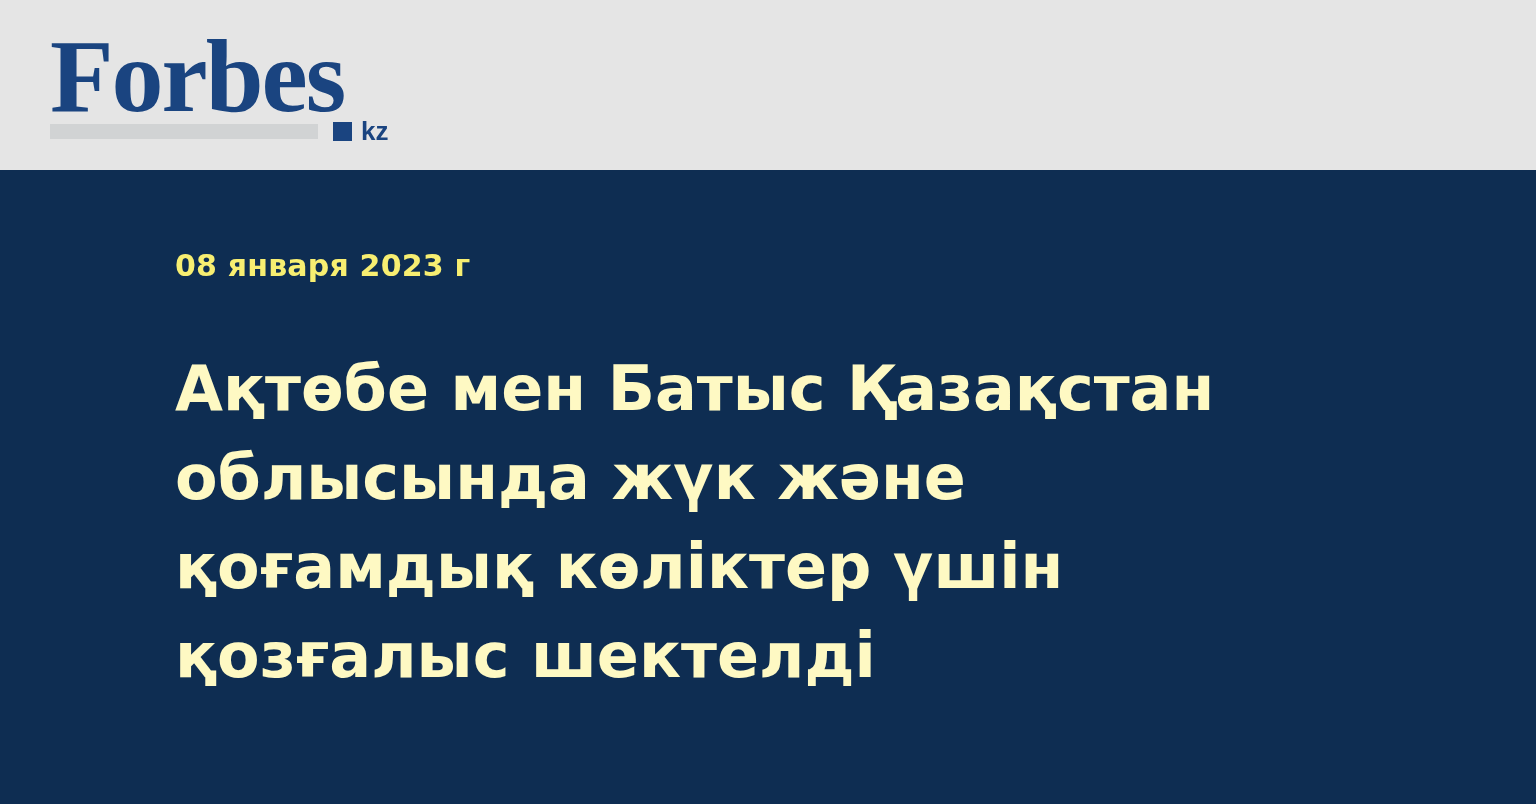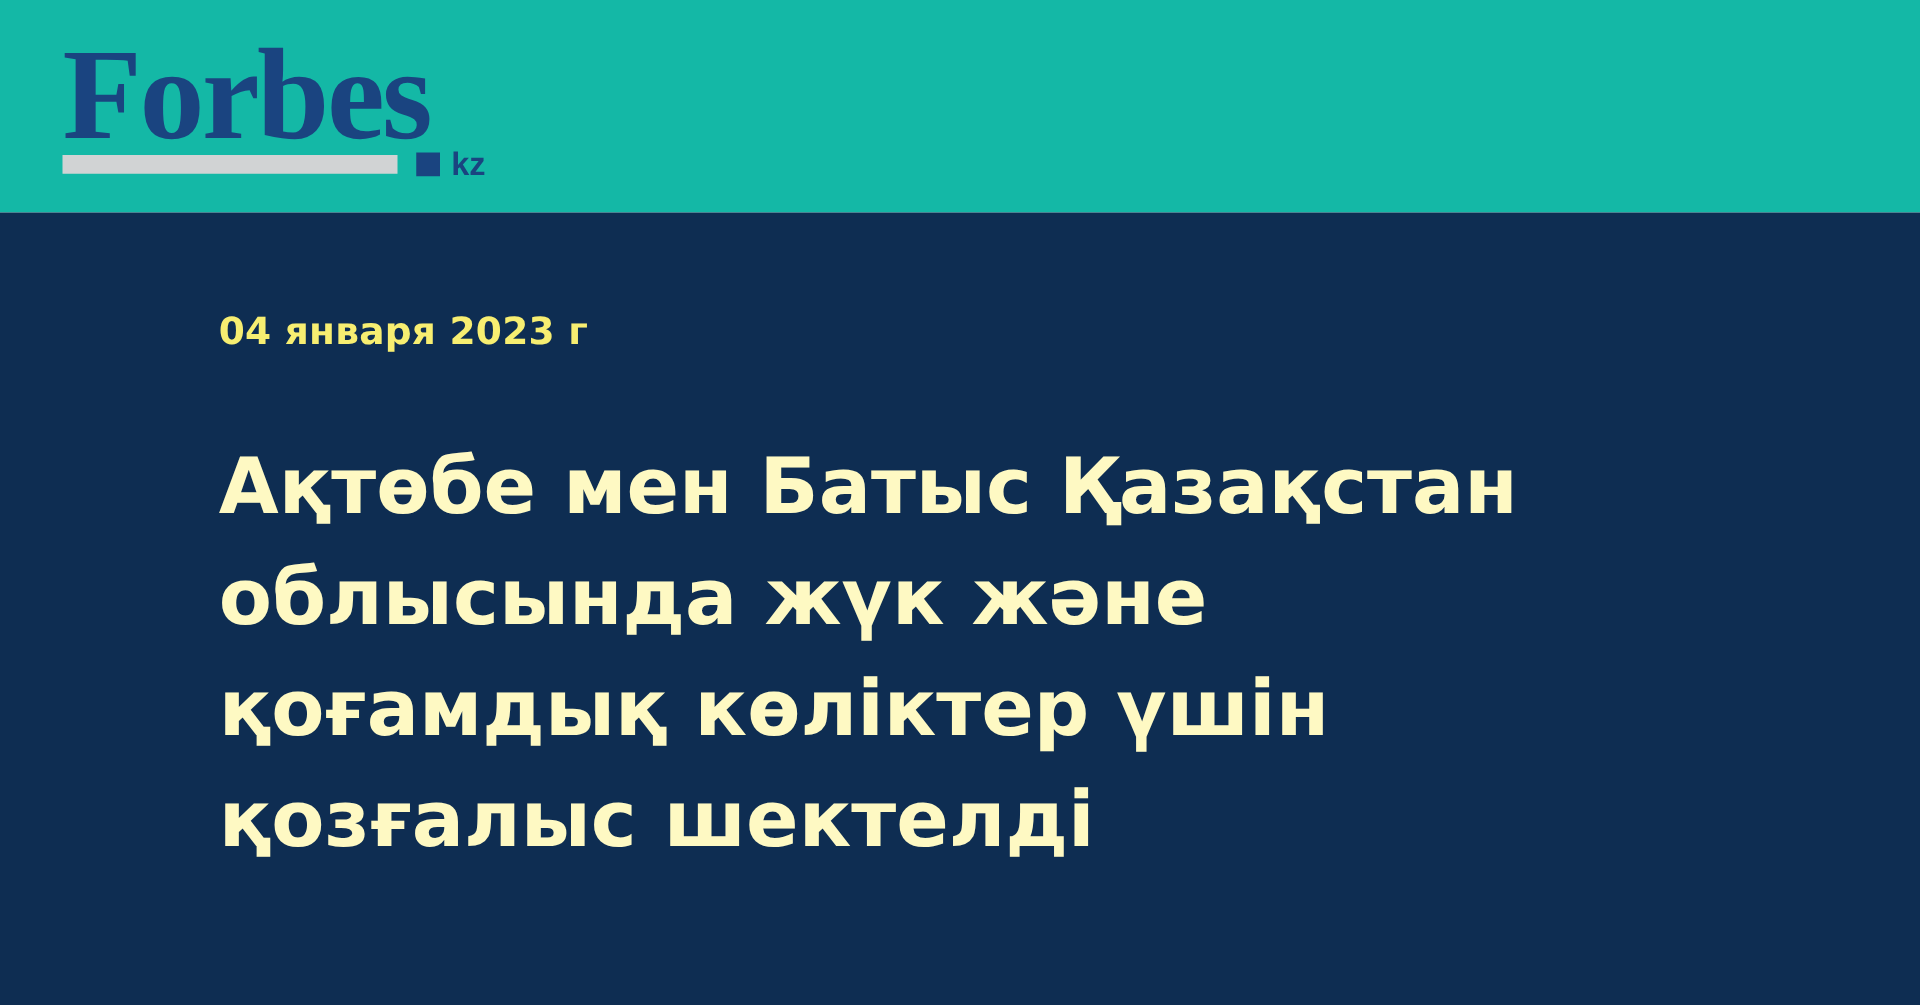--- a/index.html
+++ b/index.html
@@ -22,21 +22,21 @@
     background: #ffffff;
   }
 
   
   .header-band {
     position: absolute;
     left: 0;
     top: 0;
     width: 1536px;
     height: 170px;
-    background: #14b8a6;
+    background: #e5e5e5;
   }
 
   .logo {
     position: absolute;
     left: 50px;
     top: 24px;
     width: 360px;
     height: 118px;
     user-select: none;
   }
@@ -144,20 +144,20 @@
         <span class="logo-kz-square"></span>
         <span class="logo-kz-text">kz</span>
       </div>
     </div>
 
   </div>
 
   <div class="hero">
     <div class="hero-inner">
 
-      <div class="article-date">04 января 2023 г</div>
+      <div class="article-date">08 января 2023 г</div>
 
       <h1 class="article-title">Ақтөбе мен Батыс Қазақстан облысында жүк және қоғамдық көліктер үшін қозғалыс шектелді</h1>
 
     </div>
   </div>
 
 </div>
 
 </body></html>

